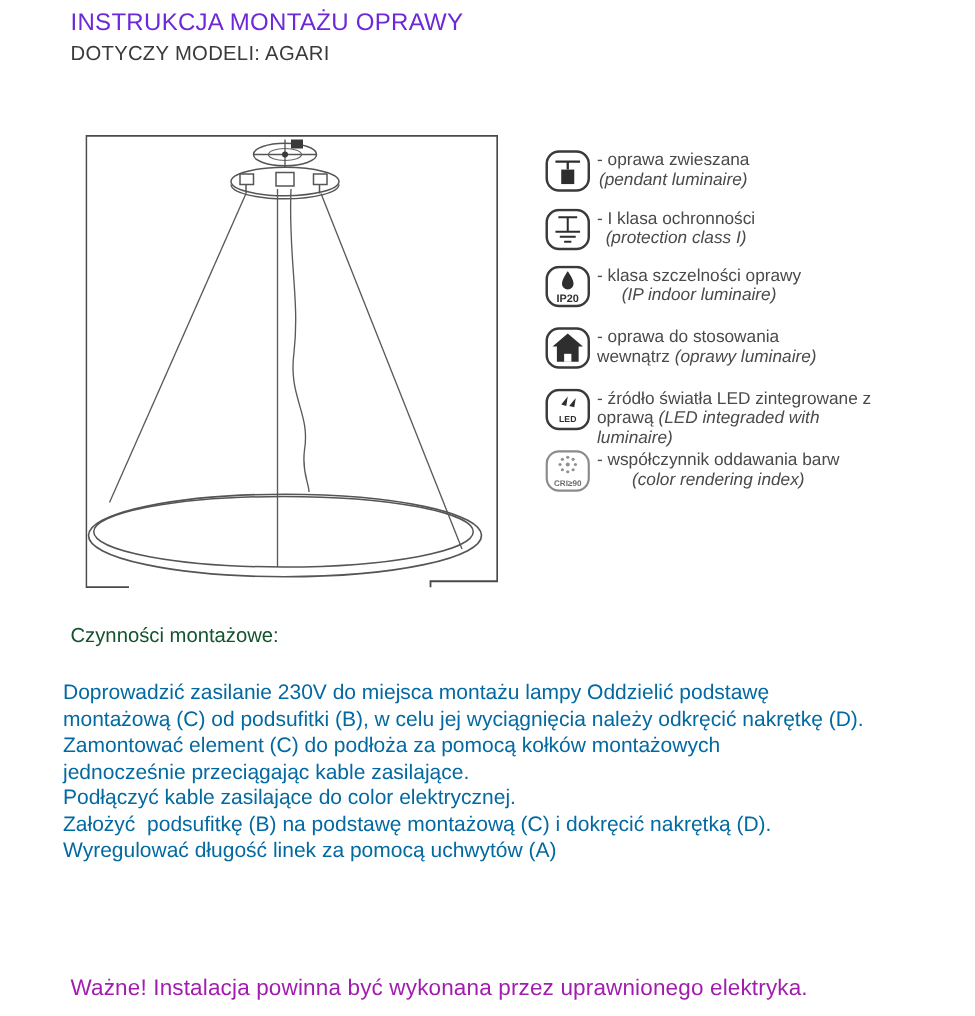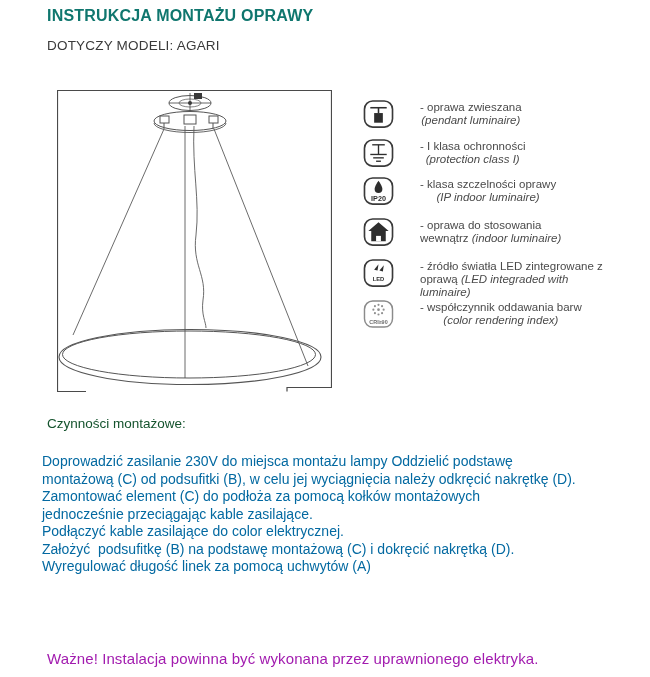--- a/index.html
+++ b/index.html
@@ -2,31 +2,31 @@
 <html><head>
 <meta charset="utf-8">
 <style>
   * { margin:0; padding:0; box-sizing:border-box; }
   html,body { width:650px; height:677px; background:#ffffff; overflow:hidden;
               font-family:"Liberation Sans", sans-serif; }
   .abs { position:absolute; }
 
   
   #hdr { left:47px; top:7px; }
-  #title { font-size:16px; font-weight:bold; color:#0f766e; letter-spacing:.2px; }
-  #subtitle { font-size:13.5px; color:#3a3a3a; margin-top:13px; letter-spacing:.2px; }
+  #title { font-size:16px; font-weight:normal; color:#6d28d9; letter-spacing:.2px; }
+  #subtitle { font-size:13.5px; color:#3a3a3a; margin-top:3px; letter-spacing:.2px; }
 
   
   #diagram { left:57px; top:90px; width:275px; height:302px; }
 
   
   #legend { left:363px; top:100px; width:260px; }
   .leg-row { position:absolute; left:0; display:flex; align-items:flex-start; }
   .leg-icon { width:31px; height:29px; flex:0 0 31px; }
-  .leg-text { margin-left:26px; font-size:11.5px; line-height:13px; color:#4a4a4a; margin-top:1px; }
+  .leg-text { margin-left:4px; font-size:11.5px; line-height:13px; color:#4a4a4a; margin-top:1px; }
   .leg-text .en { font-style:italic;text-align:center; }
   .stack .pl, .stack .en { display:block; }
   .flow.w172 { width:172px; }
   .flow.w186 { width:186px; }
 
   
   #steps-heading { left:47px; top:416px; font-size:13.5px; color:#14532d; }
   #steps { left:42px; top:453px; width:575px; font-size:14px; line-height:17.5px; color:#0369a1; }
   .steps-line { white-space:pre; }
 
@@ -115,21 +115,21 @@
         <span class="en">(IP indoor luminaire)</span>
       </div>
   </div>
 
   <div class="leg-row" style="top:118px">
     <svg class="leg-icon" viewBox="0 0 31 30">
       <rect x="1" y="1" width="29" height="27" rx="8.5" fill="none" stroke="#3a3a3a" stroke-width="1.7"></rect>
       <polygon points="15.5,4.5 26,13.5 23,13.5 23,24 8,24 8,13.5 5,13.5" fill="#2e2e2e"></polygon>
       <rect x="13" y="18.5" width="5" height="5.5" fill="#ffffff"></rect>
     </svg>
-    <div class="leg-text flow w172"><span class="pl">- oprawa do stosowania wewnątrz </span><span class="en">(indoor luminaire)</span></div>
+    <div class="leg-text flow w172"><span class="pl">- oprawa do stosowania wewnątrz </span><span class="en">(oprawy luminaire)</span></div>
   </div>
 
   <div class="leg-row" style="top:159px">
     <svg class="leg-icon" viewBox="0 0 31 30">
       <rect x="1" y="1" width="29" height="27" rx="8.5" fill="none" stroke="#3a3a3a" stroke-width="1.7"></rect>
       <polygon points="11,11 15.5,5.5 14.5,12" fill="#2e2e2e"></polygon>
       <polygon points="16.5,12 21,6.5 20,13" fill="#2e2e2e"></polygon>
       <text x="15.5" y="23" font-size="6" font-weight="bold" font-family="Liberation Sans, sans-serif" text-anchor="middle" fill="#2e2e2e">LED</text>
     </svg>
     <div class="leg-text flow w186"><span class="pl">- źródło światła LED zintegrowane z oprawą </span><span class="en">(LED integraded with luminaire)</span></div>

